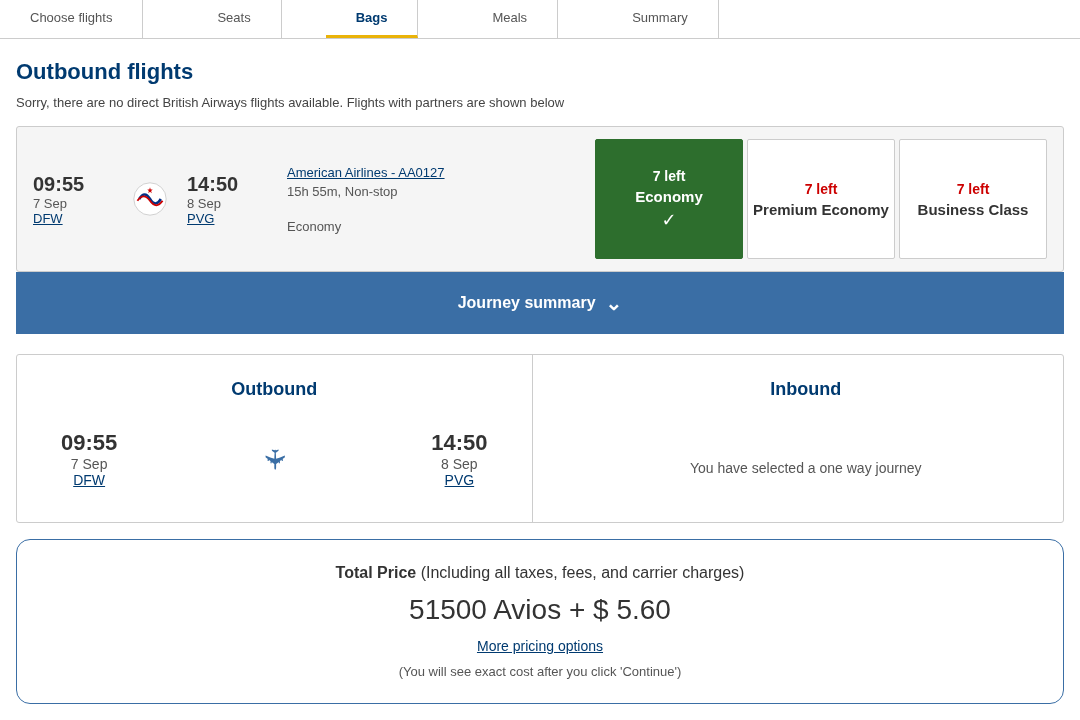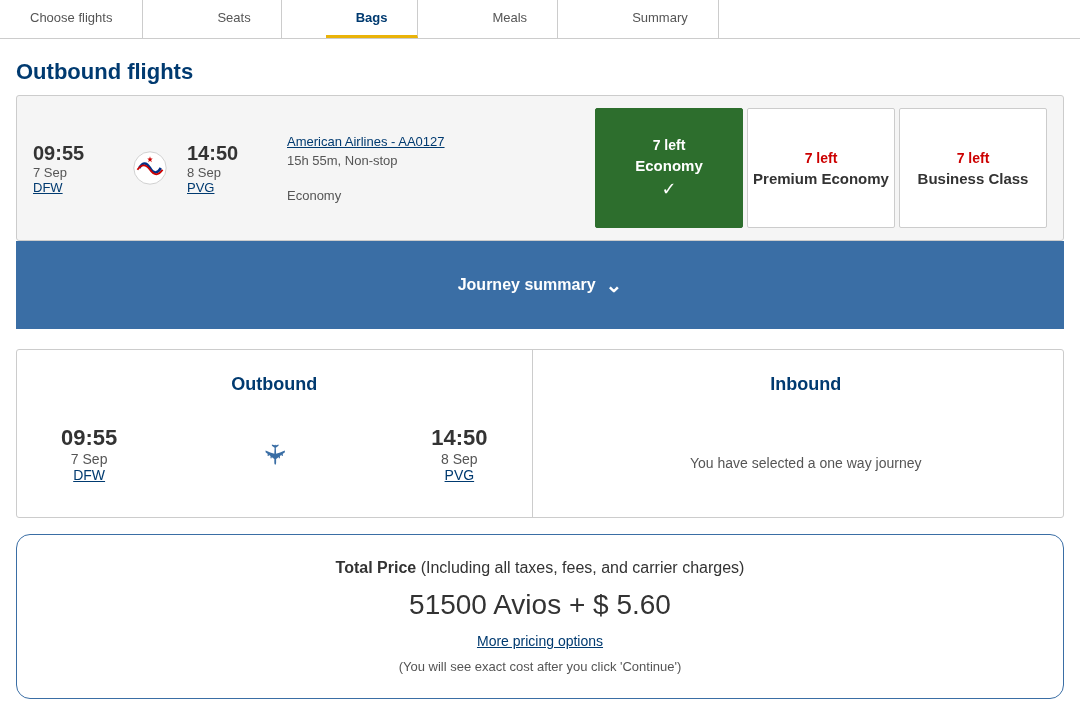--- a/index.html
+++ b/index.html
@@ -162,21 +162,21 @@
       color: #fff;
       margin-top: 4px;
     }
 
     .journey-summary-bar {
       background: #3a6ea5;
       color: #fff;
       display: flex;
       align-items: center;
       justify-content: center;
-      padding: 32px;
+      padding: 19px;
       cursor: pointer;
       font-size: 16px;
       font-weight: bold;
       gap: 10px;
       margin-top: 0;
     }
 
     .chevron-icon {
       font-size: 20px;
     }
@@ -297,20 +297,21 @@
 <div class="top-nav">
   <div class="top-nav-item">Choose flights</div>
   <div class="top-nav-item">Seats</div>
   <div class="top-nav-item active">Bags</div>
   <div class="top-nav-item">Meals</div>
   <div class="top-nav-item">Summary</div>
 </div>
 
 <div class="page-content">
   <div class="section-title">Outbound flights</div>
+  <div class="notice">Sorry, there are no direct British Airways flights available. Flights with partners are shown below</div>
 
   <div class="flight-card">
     <div class="flight-row">
 
       <div class="flight-times">
         <span class="flight-time">09:55</span>
         <span class="flight-date">7 Sep</span>
         <a class="flight-airport">DFW</a>
       </div>
 

